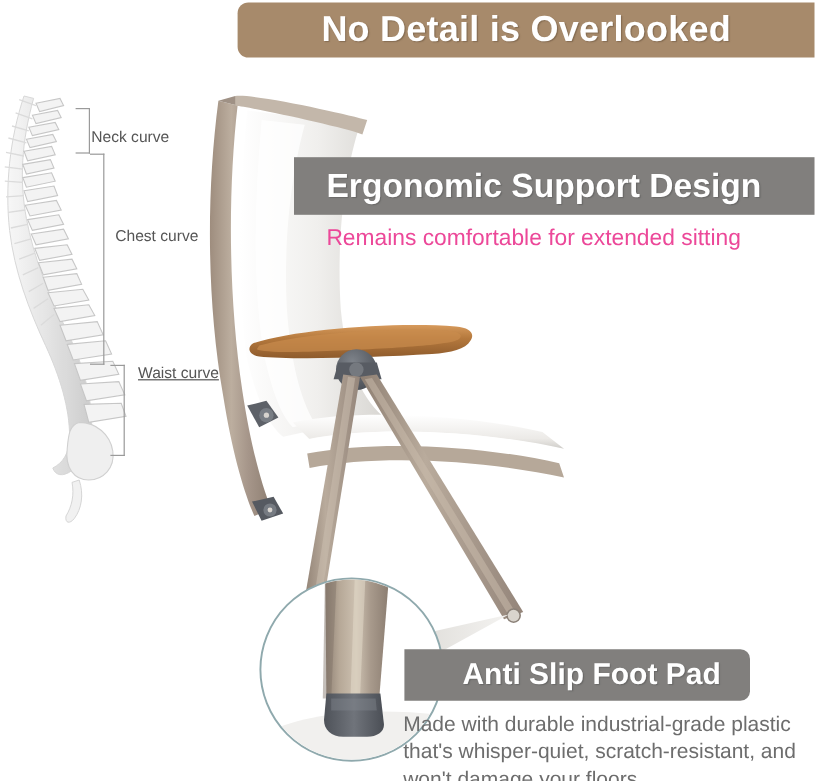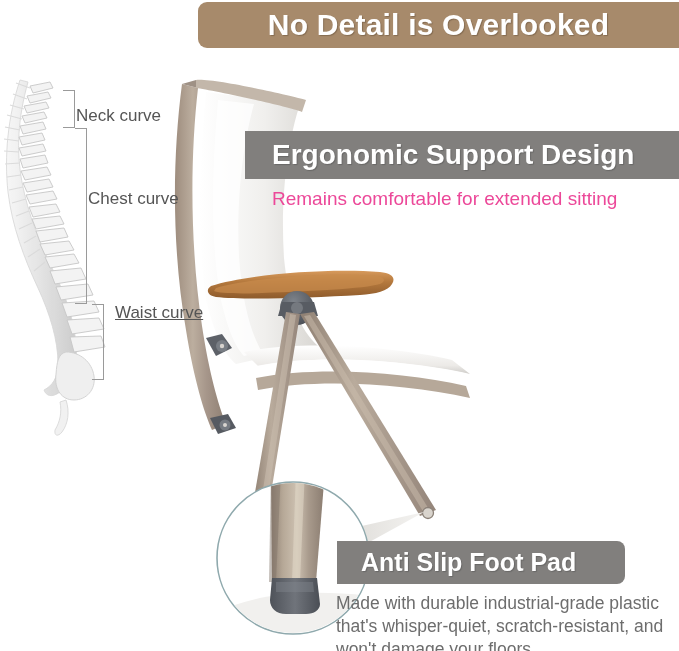--- a/index.html
+++ b/index.html
@@ -76,20 +76,21 @@
     position: absolute;
     left: 337px;
     top: 541px;
     width: 288px;
     height: 43px;
     background: #817f7d;
     border-radius: 0 8px 8px 0;
     box-sizing: border-box;
     display: flex;
     align-items: center;
+    justify-content: center;
   }
   .banner-gray-2 .txt {
     color: #ffffff;
     font-size: 25px;
     font-weight: bold;
     white-space: nowrap;
     margin-left: 24px;
     text-shadow: 1px 1px 1px rgba(70,70,70,0.4);
   }
   .desc-2 {
@@ -99,25 +100,25 @@
     width: 340px;
     color: #6d6d6d;
     font-size: 17.5px;
     line-height: 1.32;
   }
 
   
   .spine-label {
     position: absolute;
     color: #555555;
-    font-size: 17px;
+    font-size: 13px;
     white-space: nowrap;
   }
   .lbl-neck  { left: 76px;  top: 106px; }
-  .lbl-chest { left: 88px;  top: 189px; }
+  .lbl-chest { left: 96px;  top: 189px; }
   .lbl-waist { left: 115px; top: 303px; text-decoration: underline; }
 
   .bracket {
     position: absolute;
     border: 1.3px solid #9a9a9a;
     border-left: none;
     box-sizing: border-box;
   }
   .br-neck  { left: 63px;  top: 90px;  width: 12px; height: 38px; }
   .br-chest { left: 75px;  top: 128px; width: 12px; height: 176px; }

